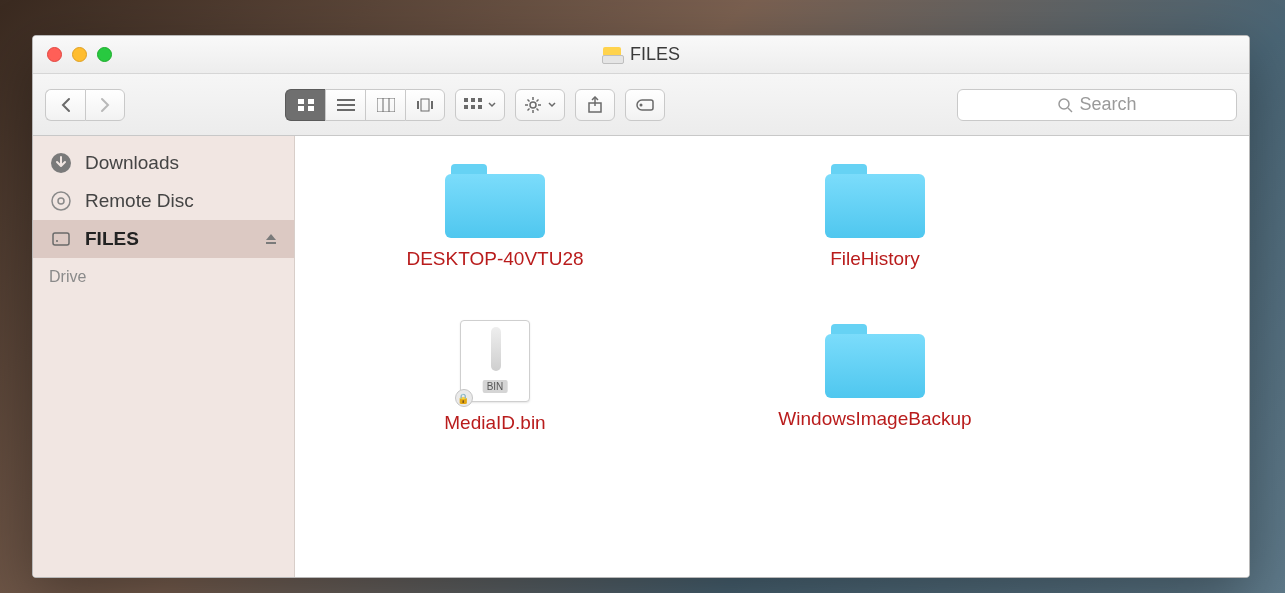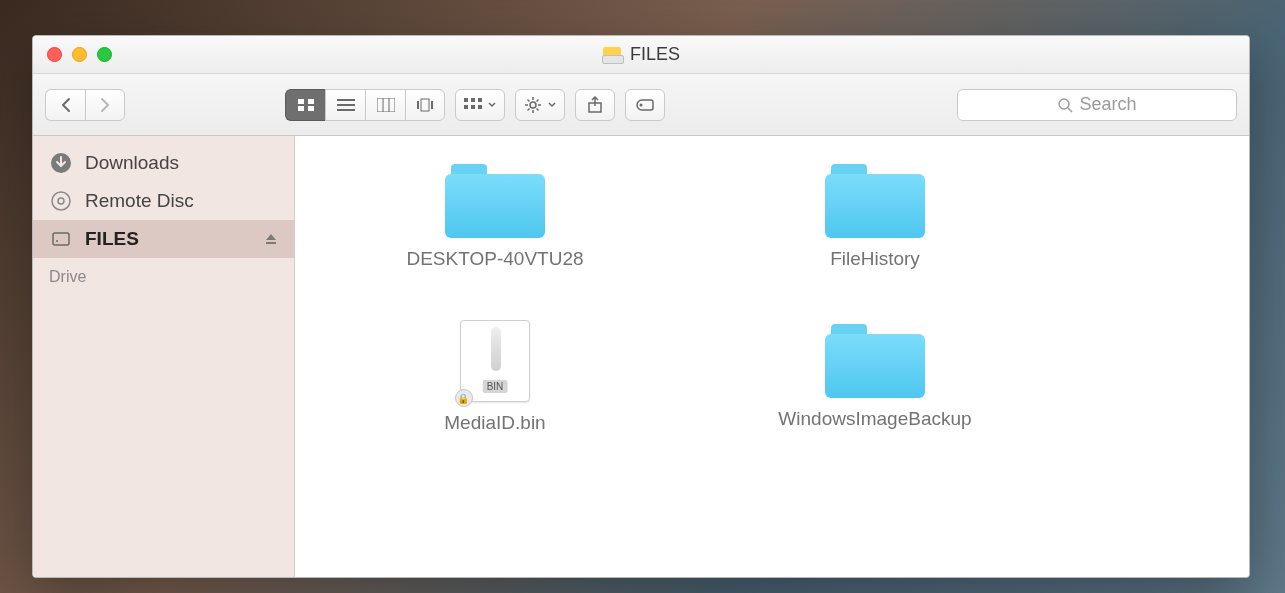--- a/index.html
+++ b/index.html
@@ -79,21 +79,21 @@
   .content{ flex:1; background:#ffffff; padding:24px 40px; overflow:auto; position:relative;}
   .grid{ display:grid; grid-template-columns: repeat(2, 320px); column-gap:60px; row-gap:50px; }
   .item{ display:flex; flex-direction:column; align-items:center; gap:10px; }
   .folder{ width:100px; height:78px; position:relative;}
   .folder::before{content:"";position:absolute;left:6px;top:4px;width:36px;height:14px;background:#66d2f4;border-radius:4px 4px 0 0;}
   .folder::after{content:"";position:absolute;left:0;top:14px;width:100px;height:64px;background:linear-gradient(#7bdcfb,#4fc7ef);border-radius:6px;}
   .binfile{width:70px;height:82px;background:#fff;border:1px solid #cfcfcf;border-radius:4px;position:relative;box-shadow:0 1px 2px rgba(0,0,0,0.1);}
   .binfile::before{content:"";position:absolute;left:30px;top:6px;width:10px;height:44px;background:linear-gradient(#eee,#cfcfcf);border-radius:5px;}
   .binfile .tag{position:absolute;bottom:8px;left:50%;transform:translateX(-50%);font-size:10px;background:#d5d5d5;color:#555;padding:1px 4px;border-radius:2px;}
   .binfile .lock{position:absolute;left:-6px;bottom:-6px;width:18px;height:18px;border-radius:50%;background:#eaeaea;border:1px solid #c5c5c5;display:flex;align-items:center;justify-content:center;font-size:10px;color:#555;}
-  .iname{font-size:19px;color:#737373;text-align:center;}
+  .iname{font-size:19px;color:#b91c1c;text-align:center;}
   svg{display:block;}
 </style>
 </head>
 <body>
 
 <div class="window">
 
   <div class="titlebar">
     <div class="traffic">
       <div class="tl close"></div>

